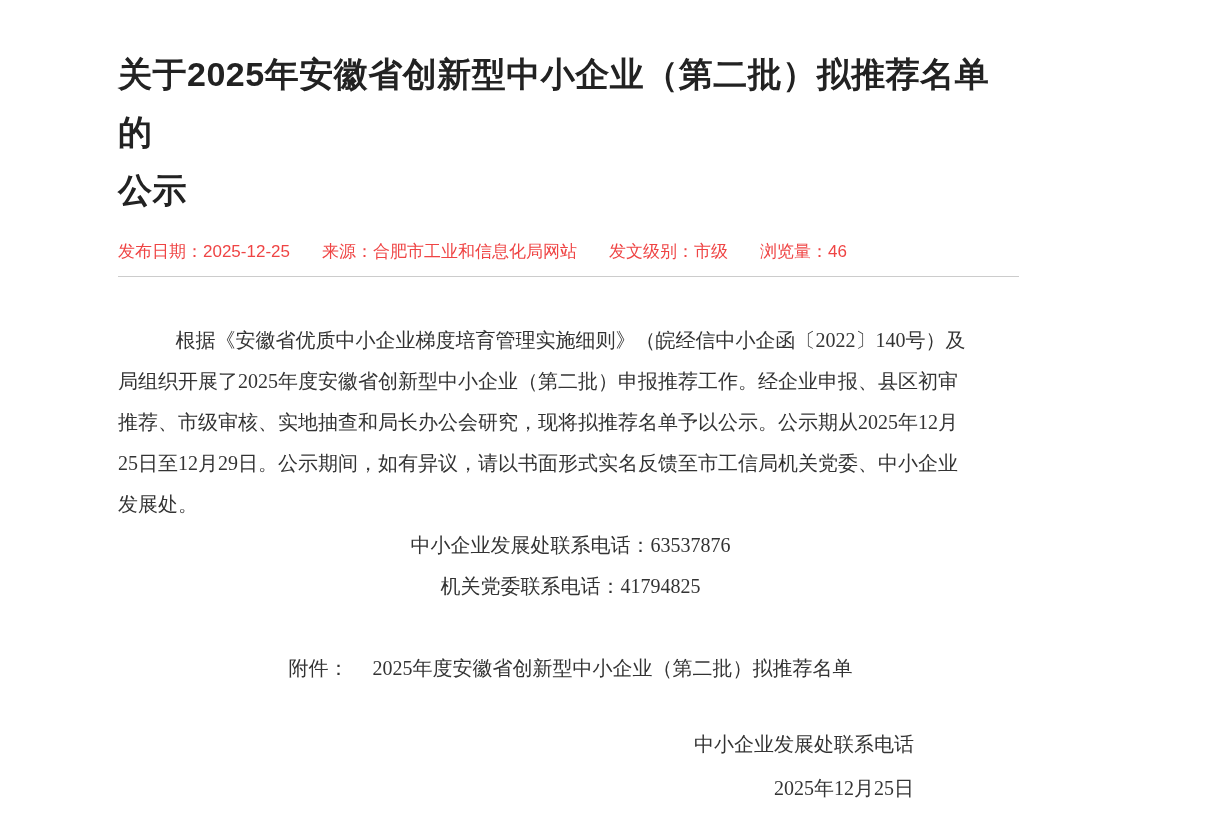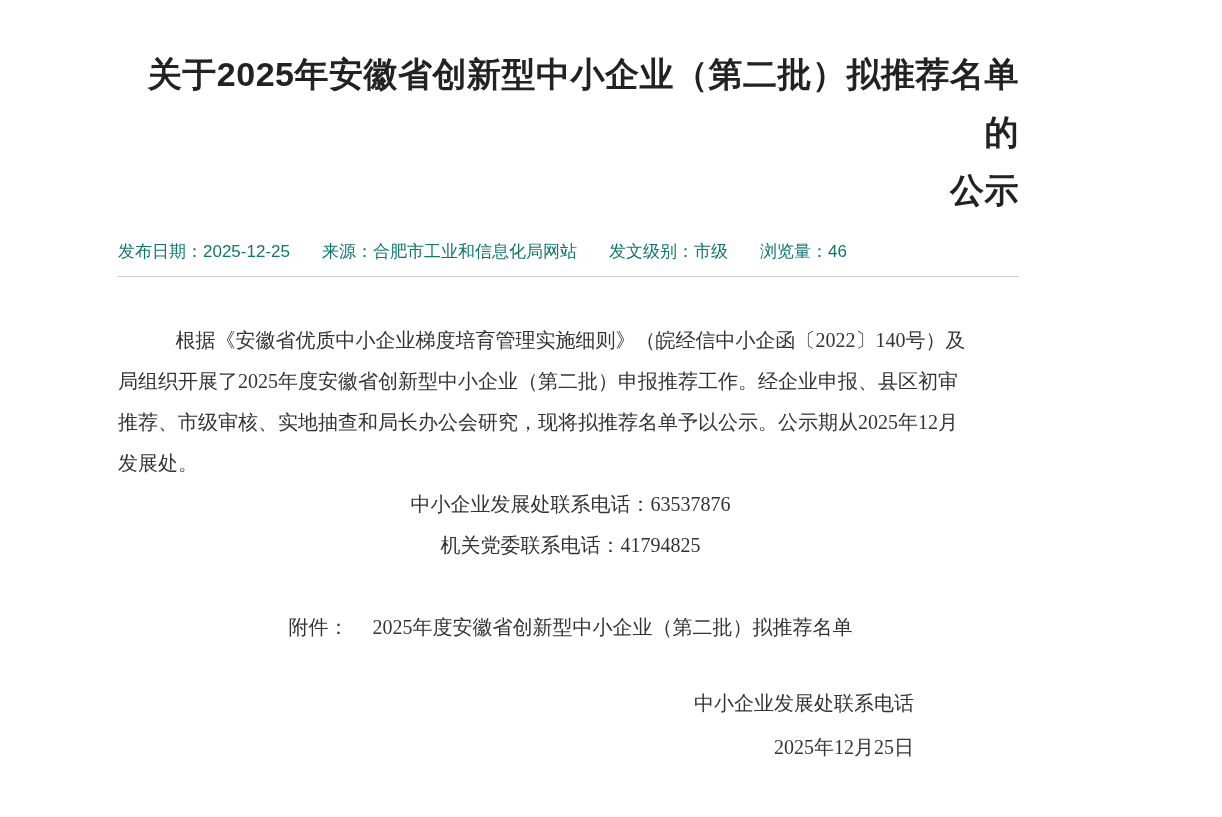--- a/index.html
+++ b/index.html
@@ -9,37 +9,37 @@
     background: #ffffff;
     overflow: hidden;
     font-family: "Liberation Sans", sans-serif;
   }
   .page {
     width: 901px;
     margin-left: 118px;
   }
   .doc-title {
     margin-top: 45px;
-    text-align: right;
+    text-align: left;
     font-family: "Liberation Sans", "DejaVu Sans", sans-serif;
     font-weight: 700;
     font-size: 34px;
     line-height: 58px;
     color: #222222;
     letter-spacing: 0.5px;
   }
   .meta-bar {
     margin-top: 22px;
     display: flex;
     align-items: center;
     gap: 32px;
     font-family: "Liberation Sans", "DejaVu Sans", sans-serif;
     font-size: 17px;
     line-height: 22px;
-    color: #0f766e;
+    color: #ef4444;
   }
   .meta-item { white-space: nowrap; }
   .divider {
     margin-top: 13px;
     width: 901px;
     height: 0;
     border: none;
     border-top: 1px solid #cccccc;
   }
   .content {
@@ -90,20 +90,21 @@
   </div>
 
   <hr class="divider">
 
   <div class="content">
 
     <div class="paragraph">
       <span class="line indent">根据《安徽省优质中小企业梯度培育管理实施细则》（皖经信中小企函〔2022〕140号）及</span>
       <span class="line">局组织开展了2025年度安徽省创新型中小企业（第二批）申报推荐工作。经企业申报、县区初审</span>
       <span class="line">推荐、市级审核、实地抽查和局长办公会研究，现将拟推荐名单予以公示。公示期从2025年12月</span>
+      <span class="line">25日至12月29日。公示期间，如有异议，请以书面形式实名反馈至市工信局机关党委、中小企业</span>
       <span class="line">发展处。</span>
     </div>
 
     <div class="line indent">
       <span>中小企业发展处联系电话：</span><span>63537876</span>
     </div>
     <div class="line indent">
       <span>机关党委联系电话：</span><span>41794825</span>
     </div>
 

